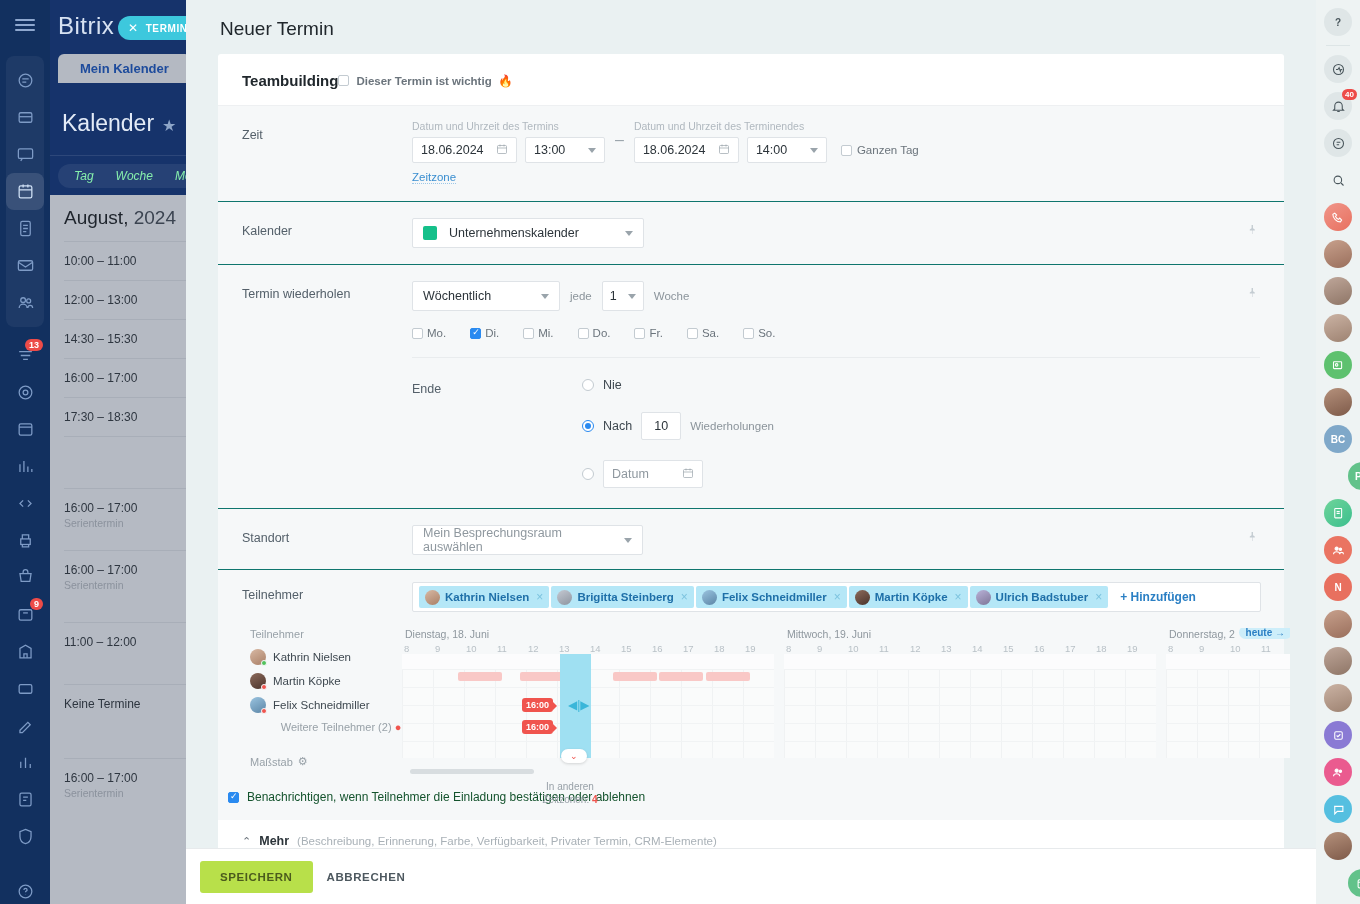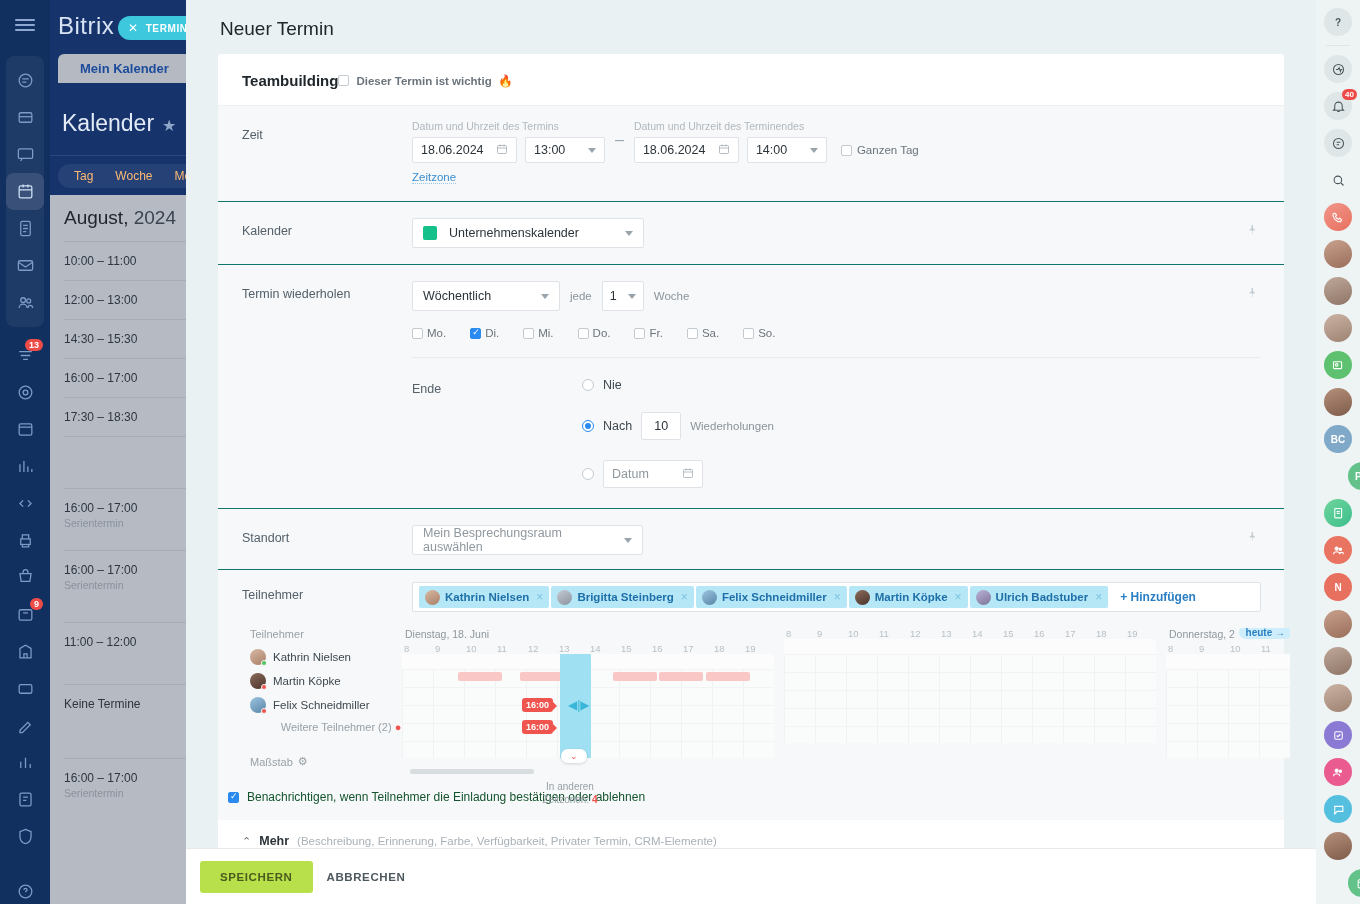--- a/index.html
+++ b/index.html
@@ -45,21 +45,21 @@
   .bg-tabbar { position:absolute; left:50px; top:50px; width:1310px; height:36px; }
   .bg-tab {
     position:absolute; left:8px; top:4px; background:#b4b9c2; border-radius:6px 6px 0 0;
     padding:7px 22px; color:#1d4b9c; font-size:13px; font-weight:bold;
   }
   .bg-title { position:absolute; left:62px; top:110px; color:#e3ebf7; font-size:23px; }
   .bg-star { color:#8ea6c8; font-size:16px; margin-left:8px; }
   .bg-divider { position:absolute; left:50px; top:155px; width:1310px; height:1px; background:rgba(255,255,255,.1);}
   .bg-viewtabs { position:absolute; left:58px; top:164px; height:24px; background:rgba(255,255,255,.07);
     border-radius:12px; display:flex; align-items:center; gap:22px; padding:0 16px; }
-  .bg-viewtabs span { color:#fdba74; font-size:12px; }
+  .bg-viewtabs span { color:#86efac; font-size:12px;font-style:italic; }
   .bg-month {
     position:absolute; left:50px; top:195px; width:1310px; bottom:0; background:#b5bac3;
   }
   .bg-month .mlabel { padding:12px 14px; font-size:19px; color:#3b4451; }
   .bg-month .mlabel b { font-weight:normal; color:#1e242c;}
   .bg-rowlist { padding:0 0 0 14px; }
   .bg-row {
     border-top:1px solid #a8aeb8; padding:12px 0 12px 0; min-height:37px;
   }
   .bg-row .t { font-size:12px; color:#2e3640; }
@@ -824,20 +824,21 @@
                     </div>
                     <div class="scrollbar" style="left:8px;top:141px;width:124px"></div>
                     <div class="tzlabel" style="left:133px;top:152px;width:70px">
                       <span>In anderen</span><br>
                       <span>Zeitzonen:</span>
                       <b>4</b>
                     </div>
                   </div>
 
                   <div class="daycol" style="width:372px;margin-left:10px">
+                    <div class="dname">Mittwoch, 19. Juni</div>
                     <div class="hours">
                       <span class="hr">8</span>
                       <span class="hr">9</span>
                       <span class="hr">10</span>
                       <span class="hr">11</span>
                       <span class="hr">12</span>
                       <span class="hr">13</span>
                       <span class="hr">14</span>
                       <span class="hr">15</span>
                       <span class="hr">16</span>

